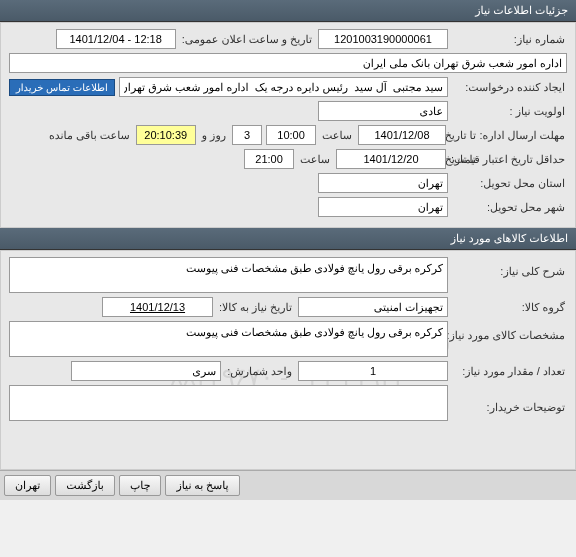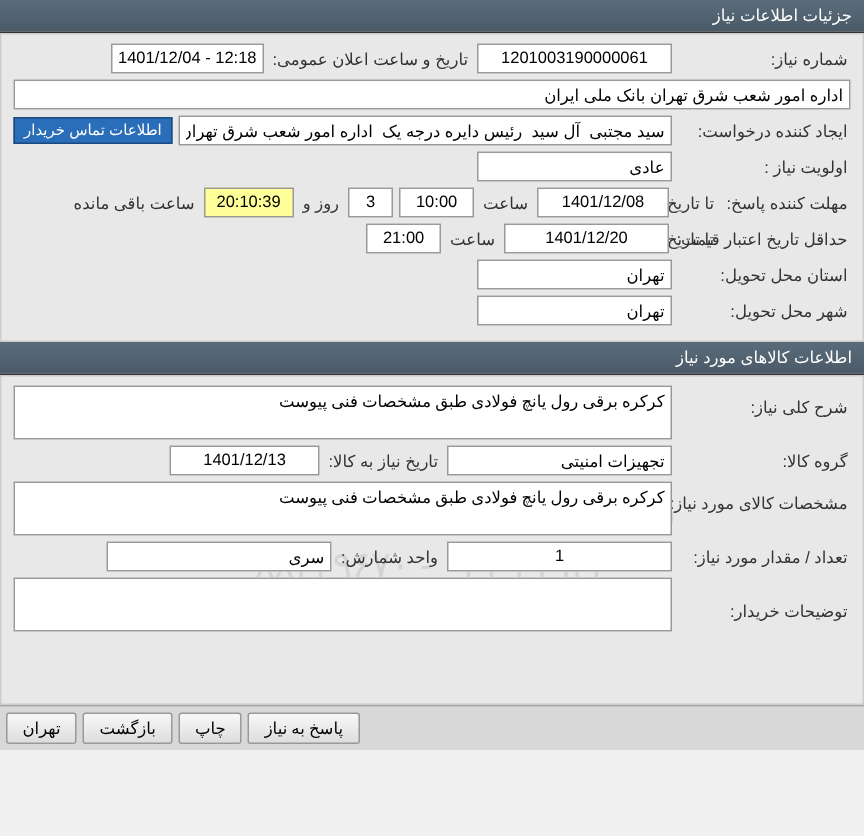--- a/index.html
+++ b/index.html
@@ -101,40 +101,40 @@
 <body>
 
 <div class="section-header">جزئیات اطلاعات نیاز</div>
 
 <div class="panel">
 
   <div class="row">
     <span class="label spacer-label">شماره نیاز:</span>
     <input class="field center" style="width: 130px;" value="1201003190000061">
     <span class="label">تاریخ و ساعت اعلان عمومی:</span>
-    <input class="field center" style="width: 102px;" value="1401/12/04 - 12:18">
+    <input class="field center" style="width: 120px;" value="1401/12/04 - 12:18">
   </div>
 
   <div class="row">
     <input class="field flex1" value="اداره امور شعب شرق تهران بانک ملی ایران" style="">
   </div>
 
   <div class="row">
     <span class="label spacer-label">ایجاد کننده درخواست:</span>
     <input class="field flex1" value="سید مجتبی  آل سید  رئیس دایره درجه یک  اداره امور شعب شرق تهران بانک م" style="">
     <span class="badge-blue">اطلاعات تماس خریدار</span>
   </div>
 
   <div class="row">
     <span class="label spacer-label">اولویت نیاز :</span>
     <input class="field" style="width: 130px;" value="عادی">
   </div>
 
   <div class="row">
-    <span class="label" style="width:85px">مهلت کننده پاسخ:</span>
+    <span class="label" style="width:85px">مهلت ارسال اداره:</span>
     <span class="label" style="width:28px">تا تاریخ :</span>
     <input class="field center" style="width: 88px;" value="1401/12/08">
     <span class="label">ساعت</span>
     <input class="field center" style="width: 50px;" value="10:00">
     <input class="field center" style="width: 30px;" value="3">
     <span class="label">روز و</span>
     <input class="field center yellow" style="width: 60px;" value="20:10:39">
     <span class="label">ساعت باقی مانده</span>
   </div>
 
@@ -168,21 +168,21 @@
 
   <div class="row" style="align-items:flex-start">
     <span class="label spacer-label" style="padding-top:8px">شرح کلی نیاز:</span>
     <textarea class="field flex1" style="">کرکره برقی رول یانچ فولادی طبق مشخصات فنی پیوست</textarea>
   </div>
 
   <div class="row">
     <span class="label spacer-label">گروه کالا:</span>
     <input class="field" style="width: 150px;" value="تجهیزات امنیتی">
     <span class="label">تاریخ نیاز به کالا:</span>
-    <input class="field center" style="width: 100px;" value="1401/12/13">
+    <input class="field center" style="width: 111px; text-decoration: underline;" value="1401/12/13">
   </div>
 
   <div class="row" style="align-items:flex-start">
     <span class="label spacer-label" style="padding-top:8px">مشخصات کالای مورد نیاز:</span>
     <textarea class="field flex1" style="">کرکره برقی رول یانچ فولادی طبق مشخصات فنی پیوست</textarea>
   </div>
 
   <div class="row">
     <span class="label spacer-label">تعداد / مقدار مورد نیاز:</span>
     <input class="field center" style="width: 150px;" value="1">

